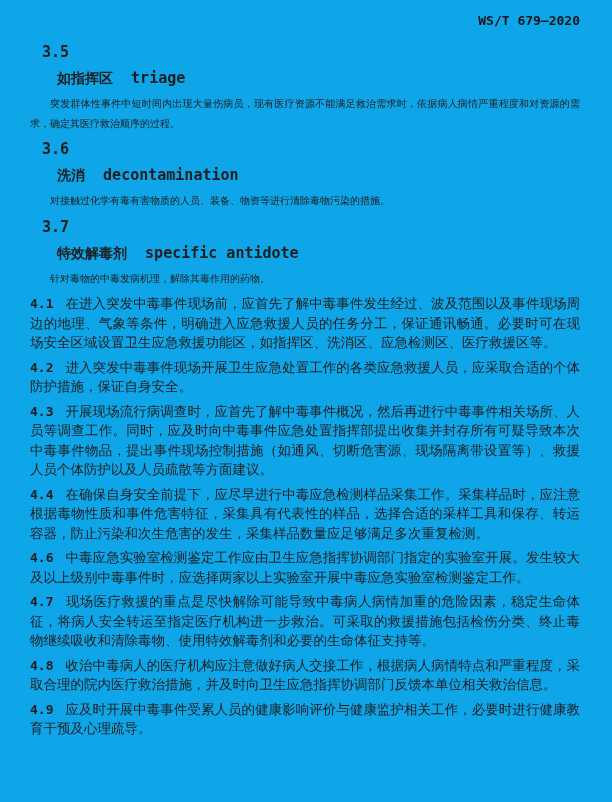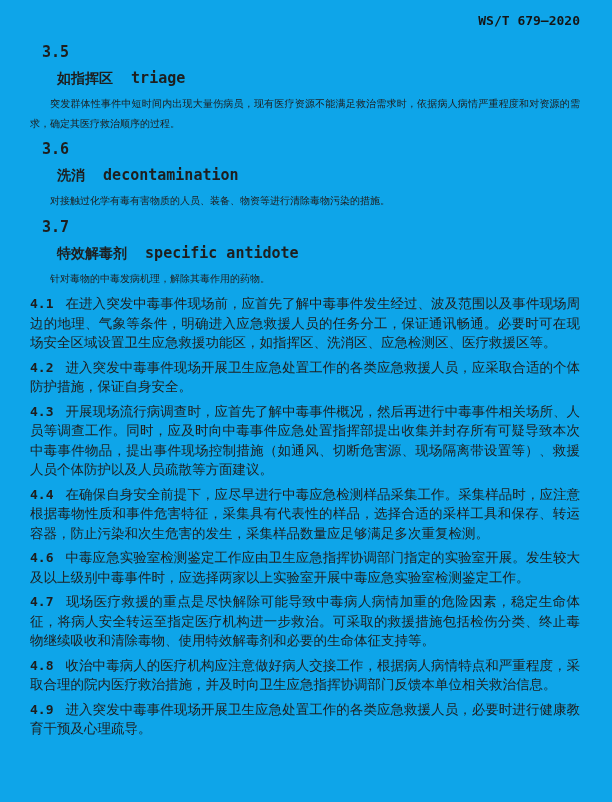--- a/index.html
+++ b/index.html
@@ -145,18 +145,18 @@
 
     <p class="clause">
       <span class="clause-num">4.7</span><span>现场医疗救援的重点是尽快解除可能导致中毒病人病情加重的危险因素，稳定生命体征，将病人安全转运至指定医疗机构进一步救治。可采取的救援措施包括检伤分类、终止毒物继续吸收和清除毒物、使用特效解毒剂和必要的生命体征支持等。</span>
     </p>
 
     <p class="clause">
       <span class="clause-num">4.8</span><span>收治中毒病人的医疗机构应注意做好病人交接工作，根据病人病情特点和严重程度，采取合理的院内医疗救治措施，并及时向卫生应急指挥协调部门反馈本单位相关救治信息。</span>
     </p>
 
     <p class="clause">
-      <span class="clause-num">4.9</span><span>进入突发中毒事件现场开展卫生应急处置工作的各类应急救援人员，必要时进行健康教育干预及心理疏导。</span>
+      <span class="clause-num">4.9</span><span>应及时开展中毒事件受累人员的健康影响评价与健康监护相关工作，必要时进行健康教育干预及心理疏导。</span>
     </p>
 
   </section>
 
 </div>
 
 </body></html>

